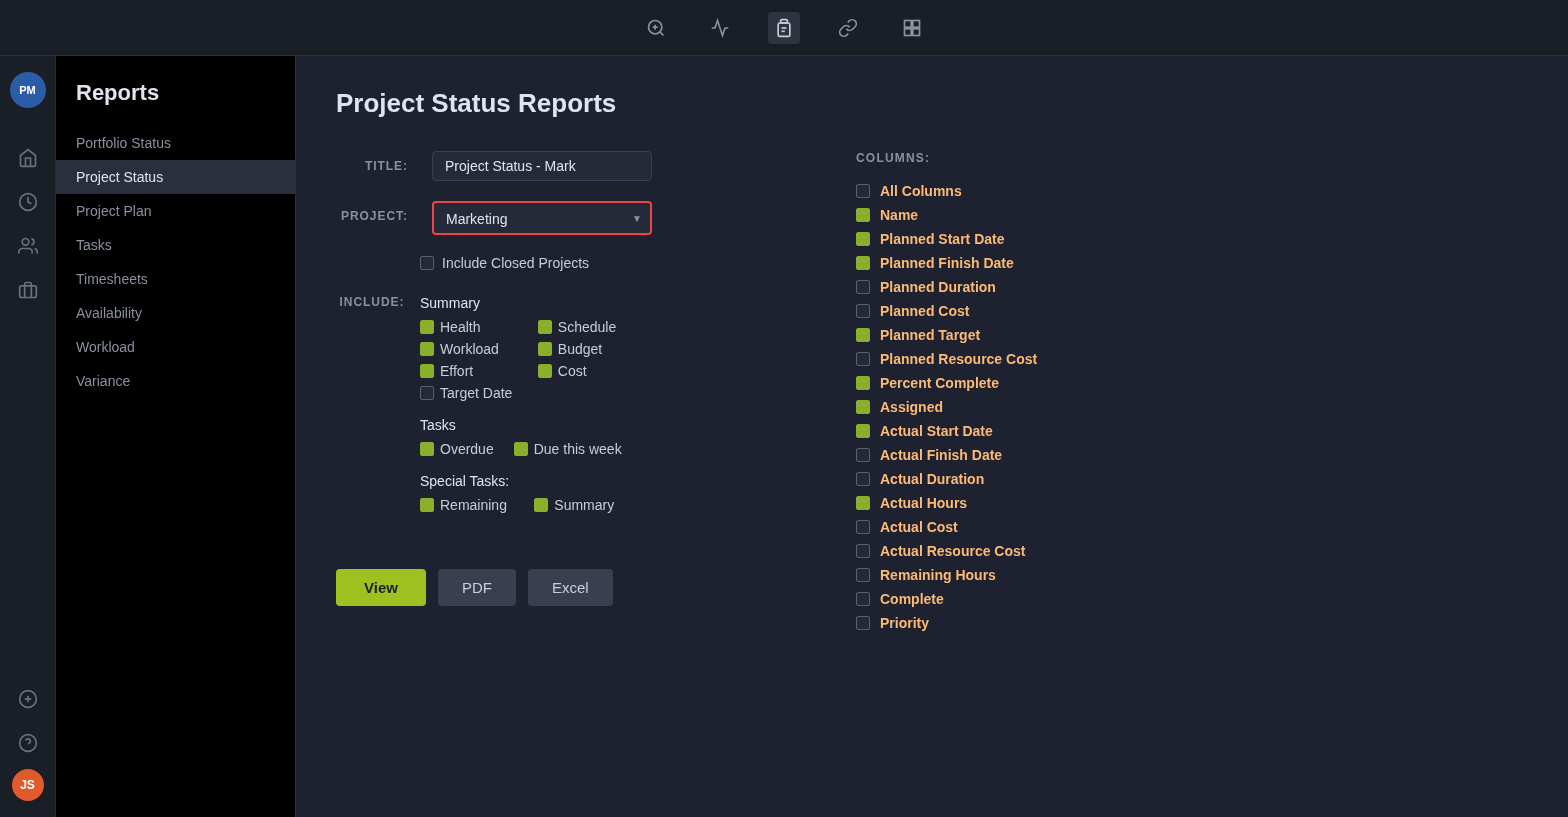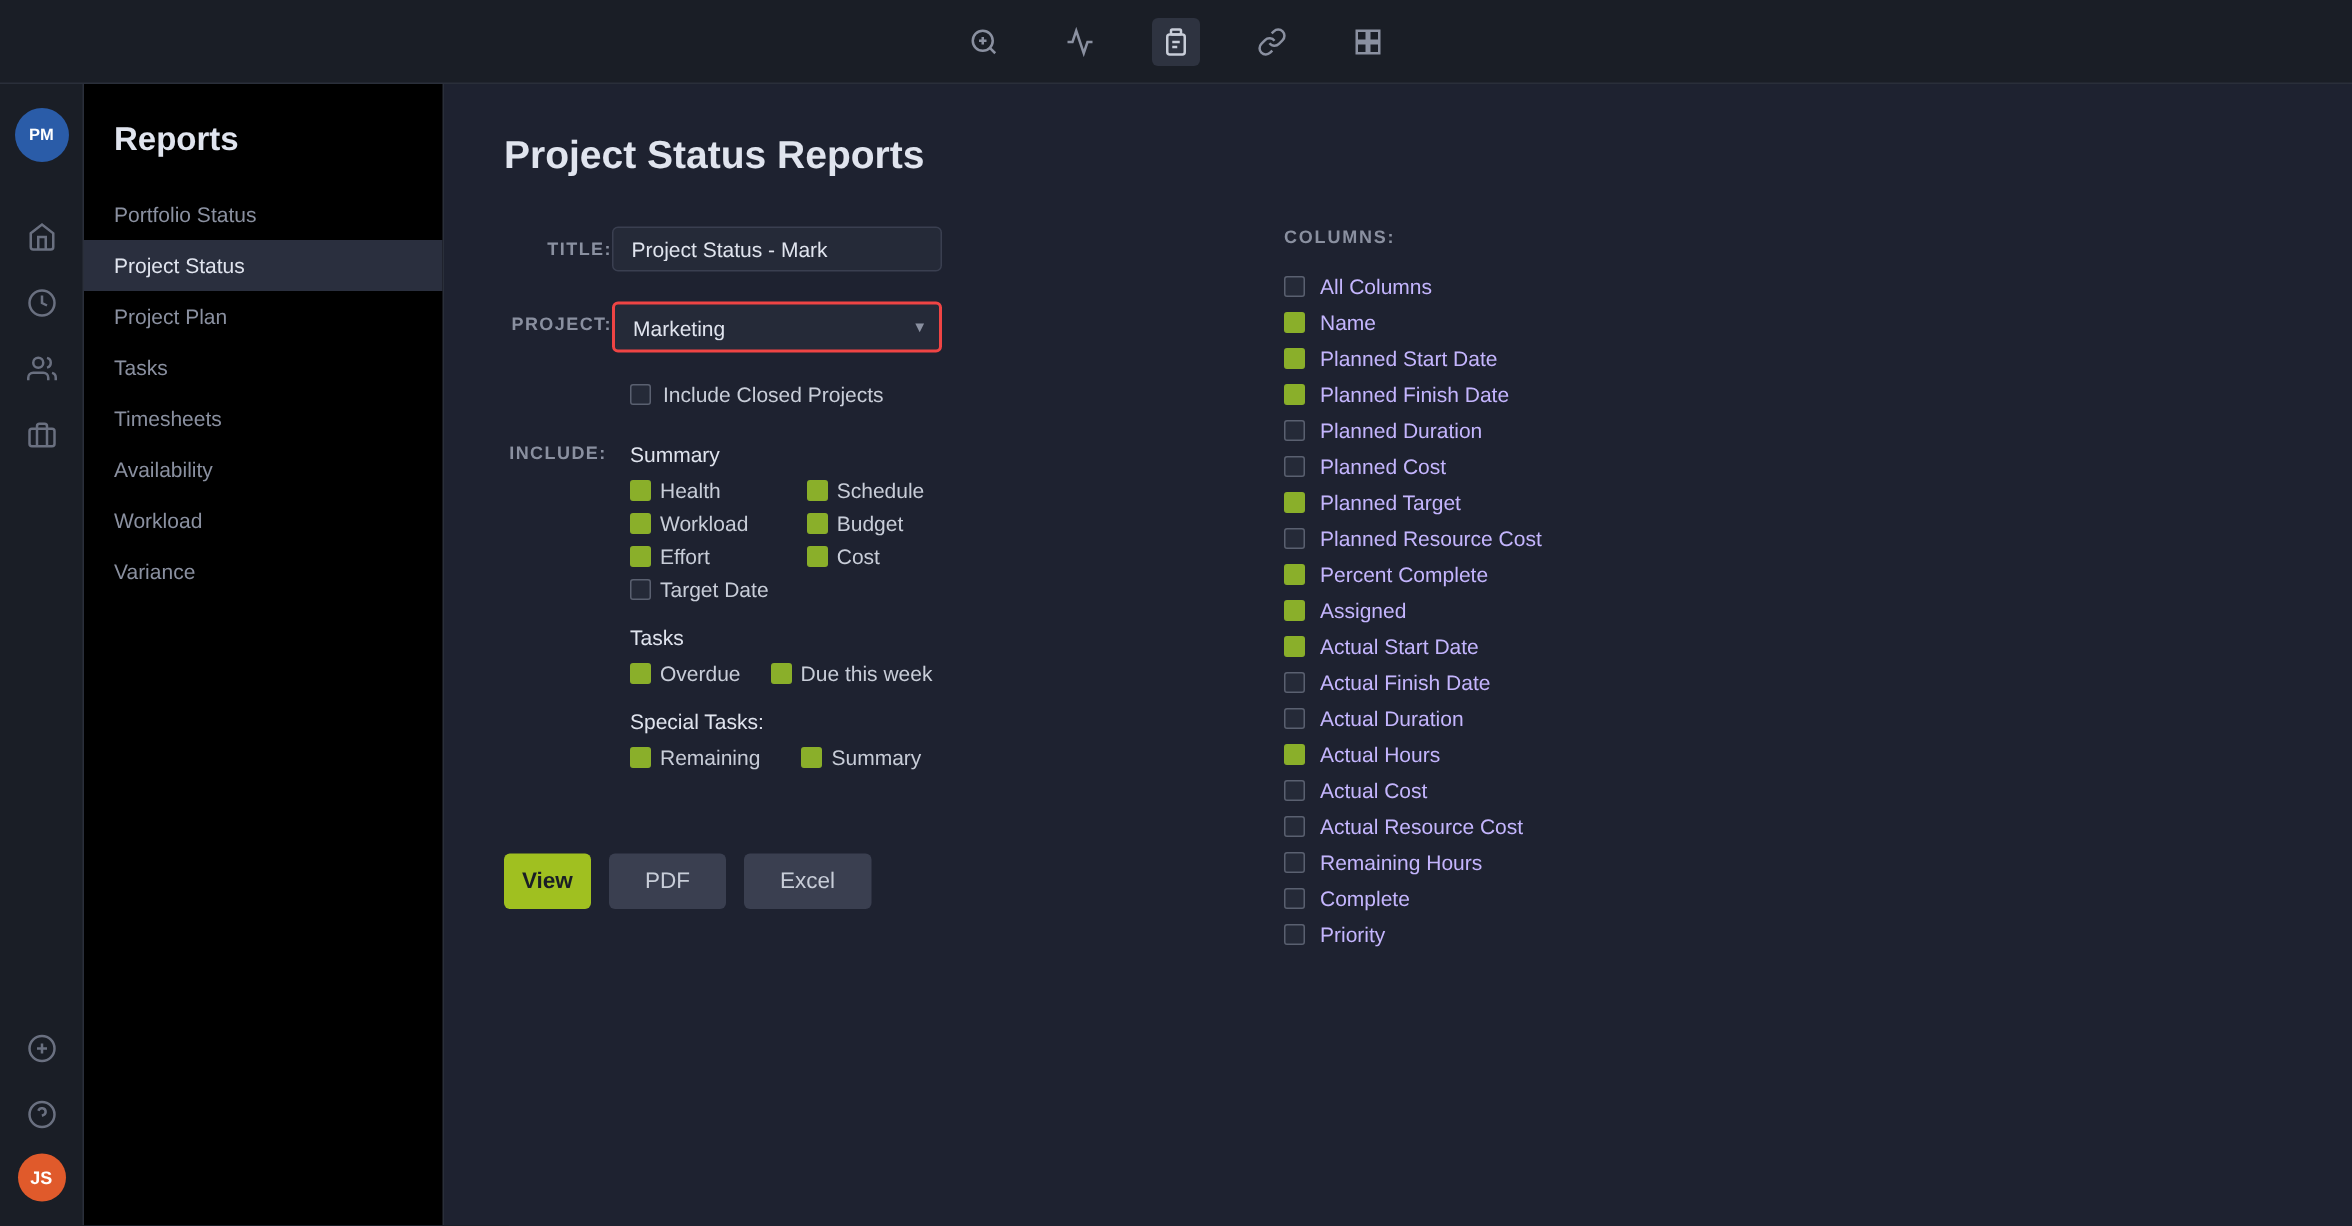--- a/index.html
+++ b/index.html
@@ -138,21 +138,21 @@
       gap: 60px;
     }
     .form-left {
       flex: 0 0 auto;
       min-width: 460px;
     }
     .form-row {
       display: flex;
       align-items: flex-start;
       margin-bottom: 20px;
-      gap: 0;
+      gap: 24px;
     }
     .form-label {
       color: #8a90a0;
       font-size: 12px;
       font-weight: 600;
       letter-spacing: 0.08em;
       width: 72px;
       padding-top: 8px;
       text-align: right;
       flex-shrink: 0;
@@ -276,34 +276,34 @@
     .columns-scroll::-webkit-scrollbar-thumb {
       background: #4a5060;
       border-radius: 3px;
     }
     .col-item {
       display: flex;
       align-items: center;
       gap: 10px;
       padding: 4px 0;
     }
-    .col-item label { color: #c4b5fd; font-size: 14px; cursor: pointer; }
+    .col-item label { color: #fdba74; font-size: 14px; cursor: pointer; font-weight: bold; }
 
     
     .action-buttons {
       display: flex;
       gap: 12px;
       margin-top: 40px;
     }
     .btn-view {
       background: #a0c020;
       color: #1a1e26;
       border: none;
       border-radius: 4px;
-      padding: 10px 12px;
+      padding: 10px 28px;
       font-size: 15px;
       font-weight: 600;
       cursor: pointer;
     }
     .btn-pdf, .btn-excel {
       background: #3a3f50;
       color: #c8cdd8;
       border: none;
       border-radius: 4px;
       padding: 10px 24px;

